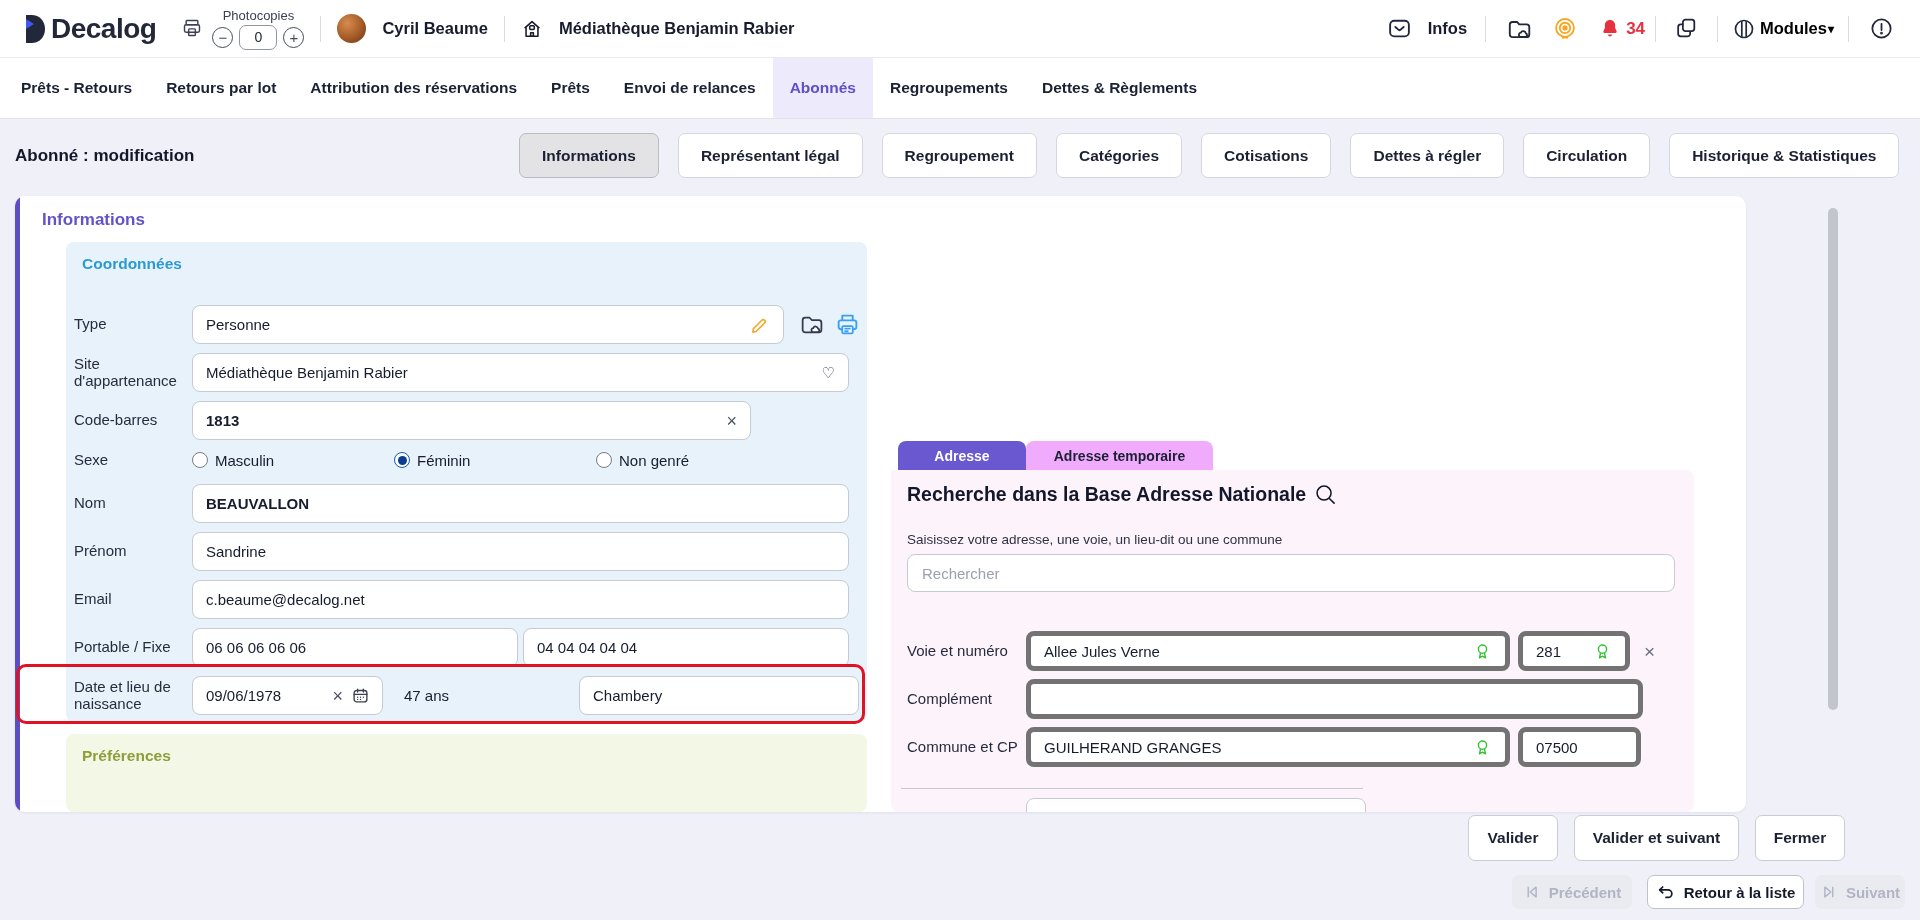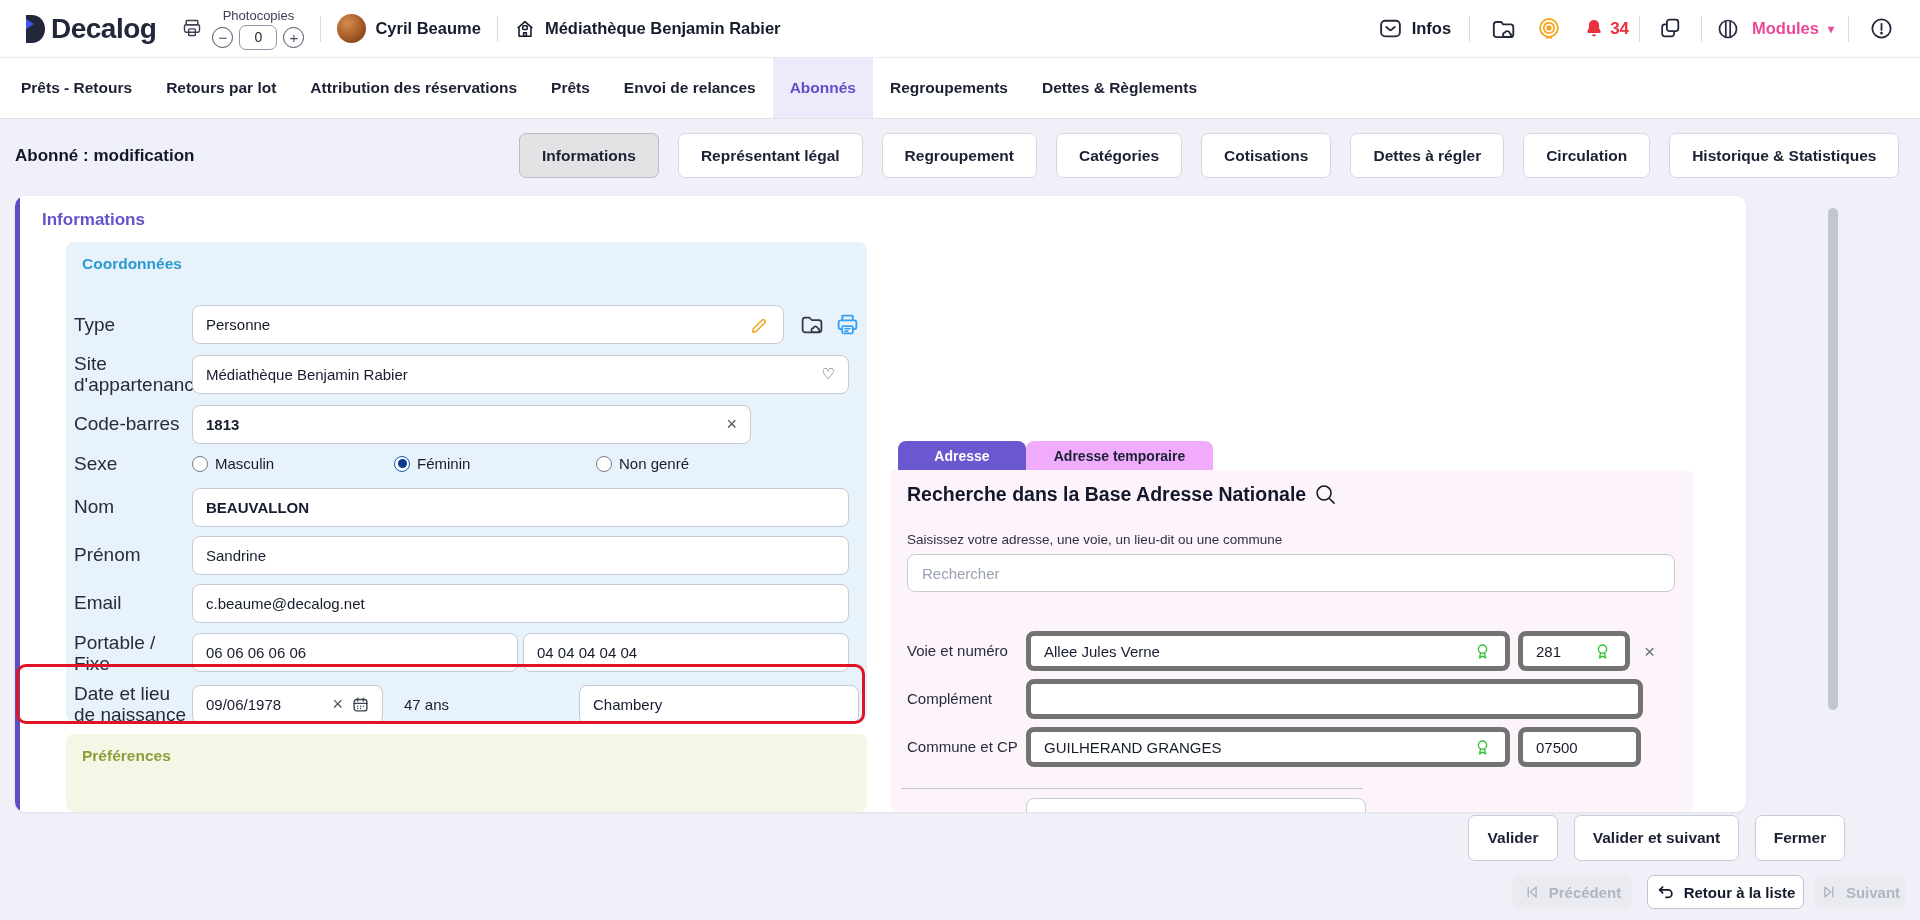--- a/index.html
+++ b/index.html
@@ -12,27 +12,27 @@
   .vdiv{width:1px;height:26px;background:#d9d9e0;flex:none}
   #logo{display:flex;align-items:center;margin-right:26px;position:relative}
   #logo .mark{margin-right:2px}
   #logo .word{font-size:28px;font-weight:800;letter-spacing:-.5px;color:#23273a}
   .pc-wrap{display:flex;align-items:flex-start;gap:10px;margin-right:16px}
   .pc-col{display:flex;flex-direction:column;align-items:center}
   .pc-label{font-size:13px;color:#3a3f52;margin-bottom:2px}
   .pc-row{display:flex;align-items:center;gap:6px}
   .pc-btn{width:21px;height:21px;border:1.6px solid #474c5d;border-radius:50%;background:#fff;display:flex;align-items:center;justify-content:center;font-size:15px;line-height:1;color:#474c5d;cursor:pointer}
   .pc-count{width:38px;height:25px;border:1.5px solid #9095a5;border-radius:7px;background:#fff;display:flex;align-items:center;justify-content:center;font-size:14px;color:#23283a}
-  .hgroup{display:flex;align-items:center;gap:9px;margin:0 16px;font-weight:700;font-size:16.5px;color:#161b2e}
+  .hgroup{display:flex;align-items:center;gap:16px;margin:0 16px;font-weight:700;font-size:16.5px;color:#161b2e}
   .avatar{width:29px;height:29px;border-radius:50%;background:radial-gradient(circle at 35% 32%,#d78c4e,#a35a26 55%,#6f3714 95%);flex:none}
   .hspacer{flex:1}
   .hicon{margin:0 10px;flex:none;cursor:pointer}
   .bellwrap{display:flex;align-items:center;gap:4px;margin:0 10px}
   .bellcount{font-weight:800;font-size:17px;color:#e8313f}
-  .modwrap{display:flex;align-items:center;gap:12px;margin:0 14px;font-weight:700;font-size:16.5px;color:#ec4899;cursor:pointer}
+  .modwrap{display:flex;align-items:center;gap:4px;margin:0 14px;font-weight:700;font-size:16.5px;color:#000000;cursor:pointer}
 
   
   #nav{position:absolute;left:0;top:58px;width:1920px;height:61px;background:#fff;border-bottom:1px solid #e2e2ea;display:flex;align-items:stretch;padding:0 4px;z-index:19}
   .nav-item{display:flex;align-items:center;padding:0 17px;font-weight:700;font-size:15.5px;color:#1b2133;cursor:pointer;white-space:nowrap}
   .nav-item.active{background:#eceafb;color:#5f50c8}
 
   
   #page-title{position:absolute;left:15px;top:133px;height:45px;display:flex;align-items:center;font-weight:700;font-size:17px;color:#12172a}
   #tabrow{position:absolute;left:519px;top:133px;display:flex;gap:19px}
   .tabbtn{height:45px;padding:0 22px;background:#fff;border:1px solid #d6d6e0;border-radius:7px;font-weight:600;font-size:15.5px;color:#1b2133;display:flex;align-items:center;cursor:pointer;white-space:nowrap;font-family:"Liberation Sans",sans-serif}
@@ -48,21 +48,21 @@
   #blk-pref{left:51px;top:538px;width:801px;height:78px;background:#f3f7e6}
   #blk-comment{left:876px;top:46px;width:803px;height:174px;background:#fdf3fa}
   #blk-address{left:876px;top:274px;width:803px;height:342px;background:#fdf3fa;border-radius:0 8px 8px 8px}
   .blk-title{position:absolute;left:16px;top:13px;font-weight:700;font-size:15.5px}
   #blk-coord .blk-title{color:#2c9ad2}
   #blk-pref .blk-title{color:#8f9d3b}
   #blk-comment .blk-title{color:#b23a8f}
 
   #coord-rows{position:absolute;left:8px;right:8px;top:63px}
   .frow{display:flex;align-items:center;margin-bottom:9px}
-  .frow .lbl{width:118px;padding-right:4px;font-size:19px;color:#262c3e;line-height:1.12;flex:none}
+  .frow .lbl{width:118px;padding-right:4px;font-size:15px;color:#262c3e;line-height:1.12;flex:none}
   .field{background:#fff;border:1px solid #c7cad3;border-radius:8px;height:39px;display:flex;align-items:center;padding:0 13px;font-size:15px;color:#171c2e;flex:none}
   .field .endicons{margin-left:auto;display:flex;align-items:center;gap:9px}
   .bv{font-weight:700}
   .xclear{font-size:18px;color:#4c5162;line-height:1;cursor:pointer}
   .outicon{margin-left:15px;cursor:pointer;flex:none}
   .sexrow{height:22px;margin-bottom:13px}
   .radio-item{display:flex;align-items:center;width:202px;font-size:15px;color:#171c2e;gap:7px;cursor:pointer}
   .rd{width:16px;height:16px;border-radius:50%;border:1.5px solid #767c8c;background:#fff;flex:none;position:relative}
   .rd.sel{border-color:#0f5bb5}
   .rd.sel::after{content:"";position:absolute;inset:2.5px;background:#0a3d8f;border-radius:50%}

